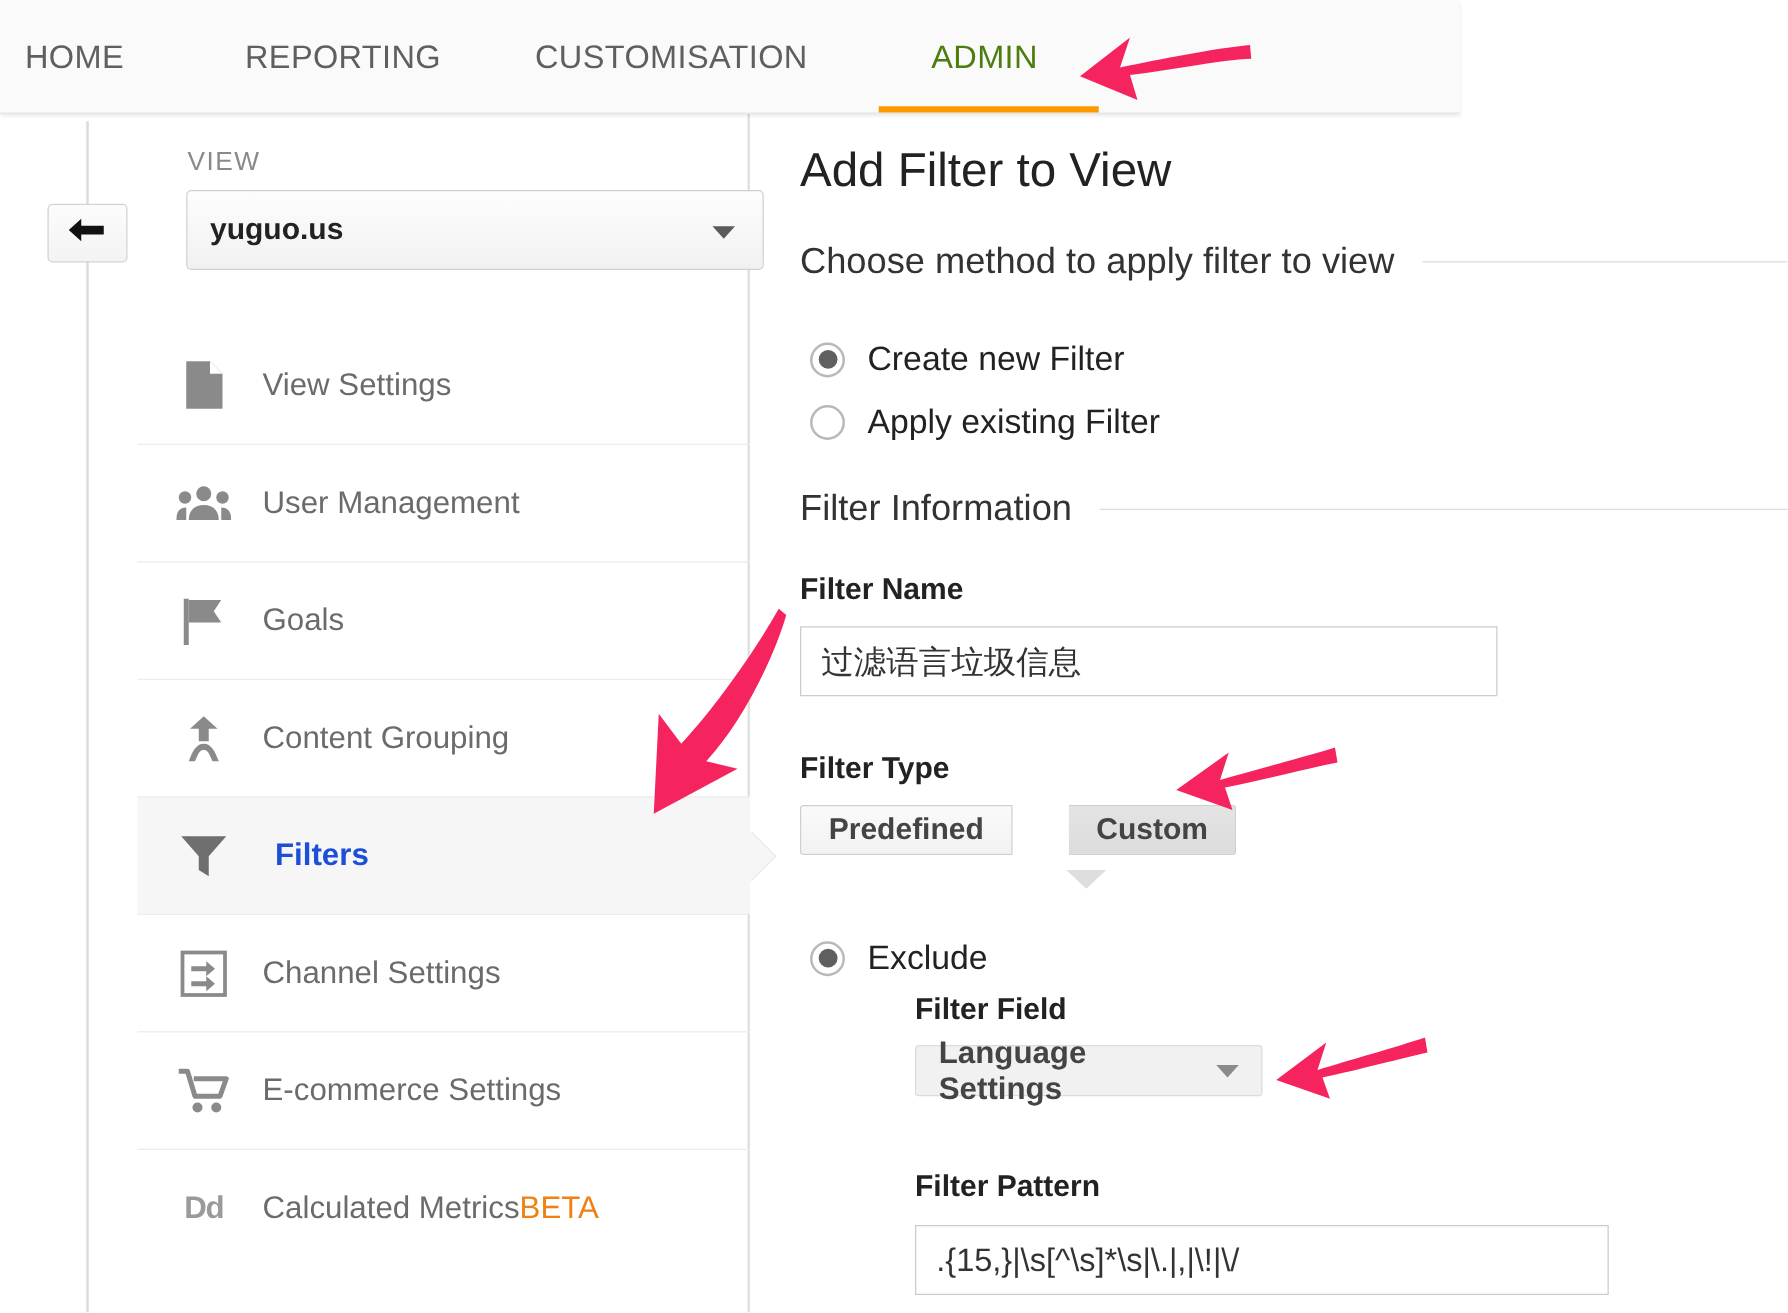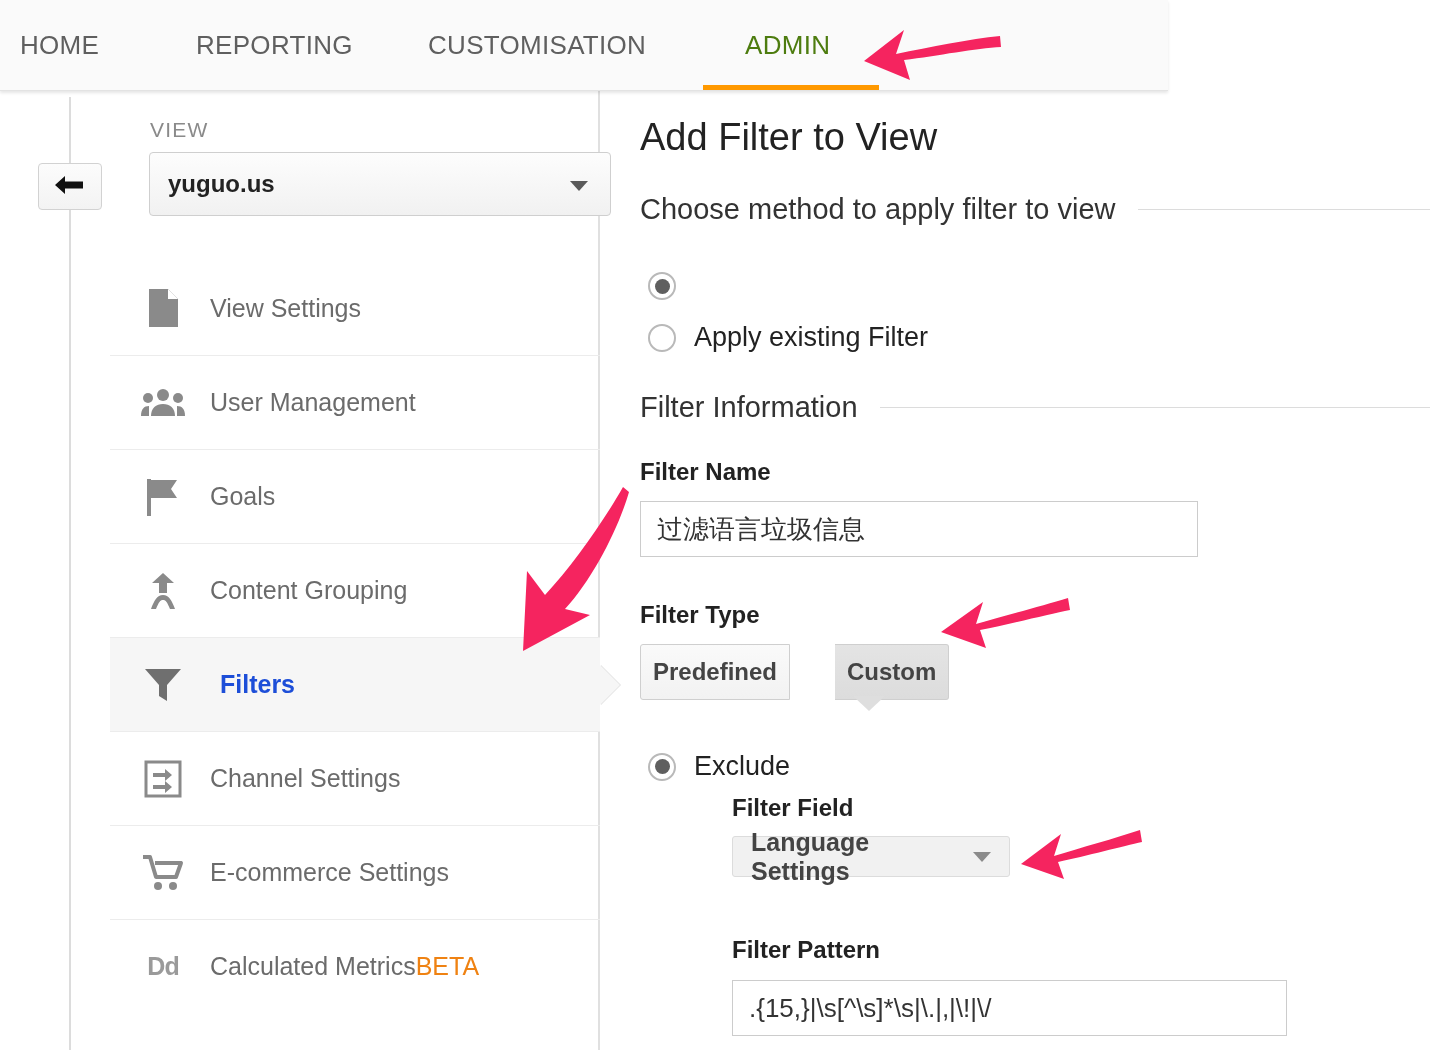--- a/index.html
+++ b/index.html
@@ -155,21 +155,21 @@
     font-size: 26px; color: #333;
     font-family: "Liberation Sans", sans-serif;
     padding: 0 16px;
     outline: none;
   }
   .pattern-input { font-family: "Liberation Sans", sans-serif; }
 
   
   .segmented { position: absolute; display: flex; }
   .seg {
-    height: 56px; padding: 0 12px;
+    height: 40px; padding: 0 22px;
     display: flex; align-items: center; justify-content: center;
     font-size: 24px; font-weight: bold; color: #444;
     border: 1px solid #cfcfcf; cursor: pointer;
     background: linear-gradient(#fafafa, #f2f2f2);
   }
   .seg:first-child { border-radius: 3px 0 0 3px; }
   .seg:last-child { border-radius: 0 3px 3px 0; border-left: none; margin-left: 45px; }
   .seg.active { background: linear-gradient(#e4e4e4, #dcdcdc); }
   .seg-pointer {
     position: absolute; width: 0; height: 0;
@@ -311,20 +311,21 @@
 
     <div class="page-title">Add Filter to View</div>
 
     <div class="section-head" style="top:102px;">
       <span class="sh-text">Choose method to apply filter to view</span>
       <span class="sh-rule"></span>
     </div>
 
     <div class="radio-row" style="top:181px;">
       <span class="radio checked"></span>
+      <span class="radio-lbl">Create new Filter</span>
     </div>
     <div class="radio-row" style="top:231px;">
       <span class="radio"></span>
       <span class="radio-lbl">Apply existing Filter</span>
     </div>
 
     <div class="section-head" style="top:300px;">
       <span class="sh-text">Filter Information</span>
       <span class="sh-rule"></span>
     </div>

